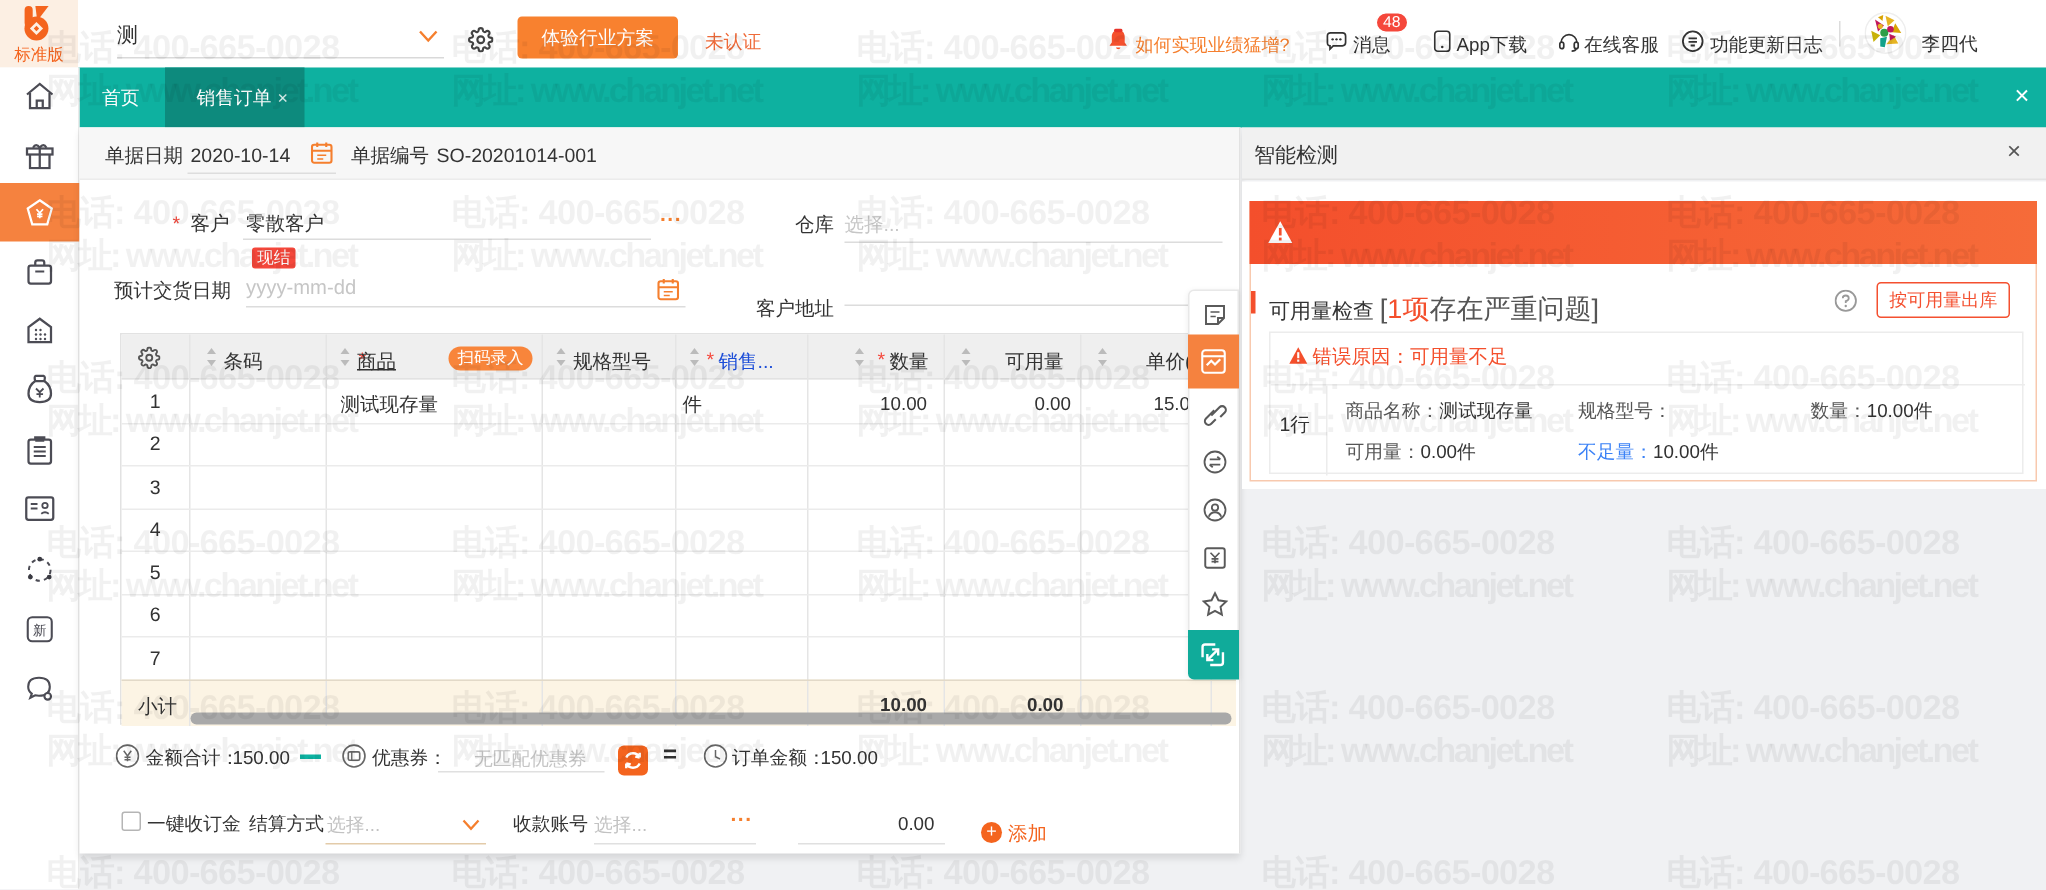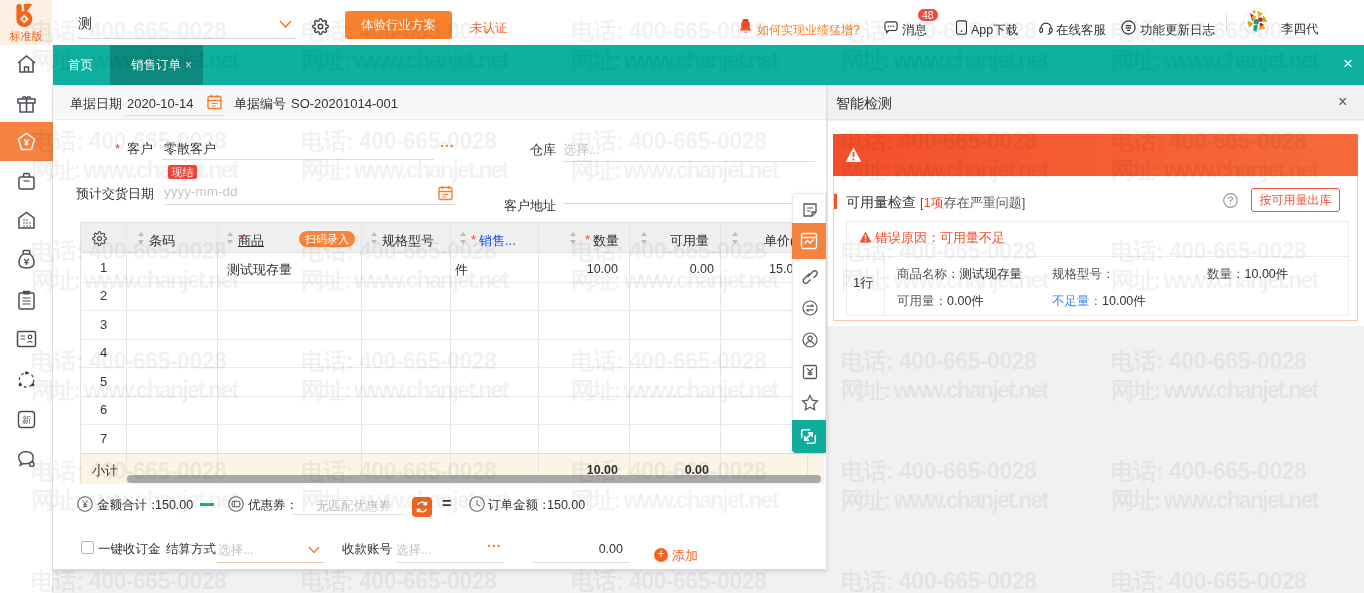--- a/index.html
+++ b/index.html
@@ -371,21 +371,21 @@
 </div>
 <div class="abs" style="left:828px;top:121px;width:536px;height:205px;background:#fff;"></div>
 <div class="abs" style="left:833px;top:134px;width:525px;height:187px;border:1px solid #f8c9ae;background:#fff;">
   <div class="abs" style="left:-1px;top:-1px;width:525px;height:42px;background:linear-gradient(90deg,#f44f2c,#f66b39);"></div>
   <svg class="abs" style="left:11px;top:12px;" width="17" height="16" viewBox="0 0 17 16">
     <path d="M8.5 0.5 L16.5 15 L0.5 15 Z" fill="#fff"></path>
     <rect x="7.6" y="5" width="1.8" height="5" fill="#f44f2c"></rect>
         <rect x="7.6" y="11.4" width="1.8" height="1.9" fill="#f44f2c"></rect>
   </svg>
   <div class="abs" style="left:0;top:59px;width:3px;height:15px;background:#f44f2c;"></div>
-  <div class="abs t14" style="left:12px;top:59px;">可用量检查 <span style="font-size:13px;color:#555;">[<span style="color:#f44f2c;">1项</span>存在严重问题]</span></div>
+  <div class="abs t14" style="left:12px;top:59px;">可用量检查 <span style="font-size:18px;color:#555;">[<span style="color:#f44f2c;">1项</span>存在严重问题]</span></div>
   <svg class="abs" style="left:389px;top:58px;" width="15" height="15" viewBox="0 0 15 15" fill="none" stroke="#999" stroke-width="1.2">
     <circle cx="7.5" cy="7.5" r="6.8"></circle>
         <path d="M5.5 5.8 Q5.5 4 7.5 4 Q9.5 4 9.5 5.8 Q9.5 7.2 7.5 7.8 L7.5 9"></path>
         <circle cx="7.5" cy="11" r="0.8" fill="#999" stroke="none"></circle>
   </svg>
   <div class="abs" style="left:417px;top:53px;width:89px;height:24px;border:1px solid #f45030;border-radius:3px;color:#f45030;font-size:12px;text-align:center;line-height:22px;background:#fff;">按可用量出库</div>
 
   <div class="abs" style="left:12px;top:86px;width:503px;height:95px;border:1px solid #ececec;">
     <svg class="abs" style="left:12px;top:9px;" width="13" height="12" viewBox="0 0 13 12">
       <path d="M6.5 0.5 L12.5 11.5 L0.5 11.5 Z" fill="#f44f2c"></path>

